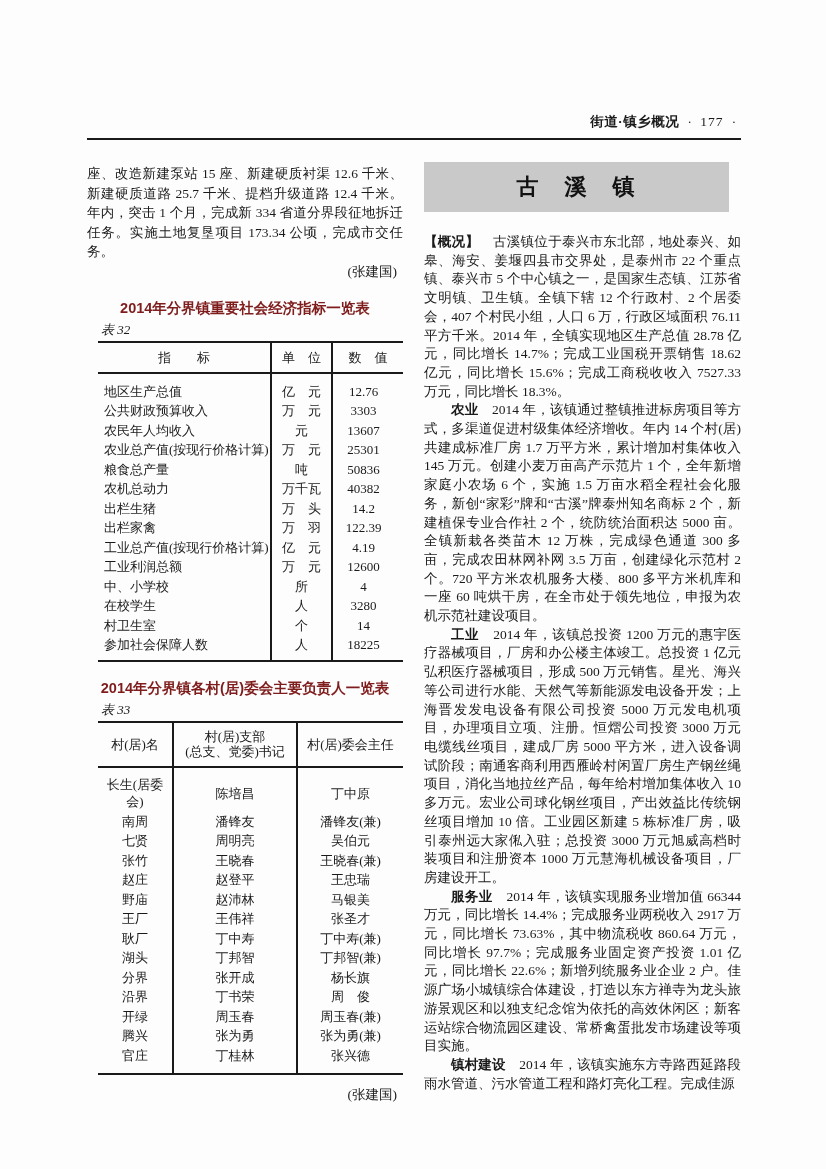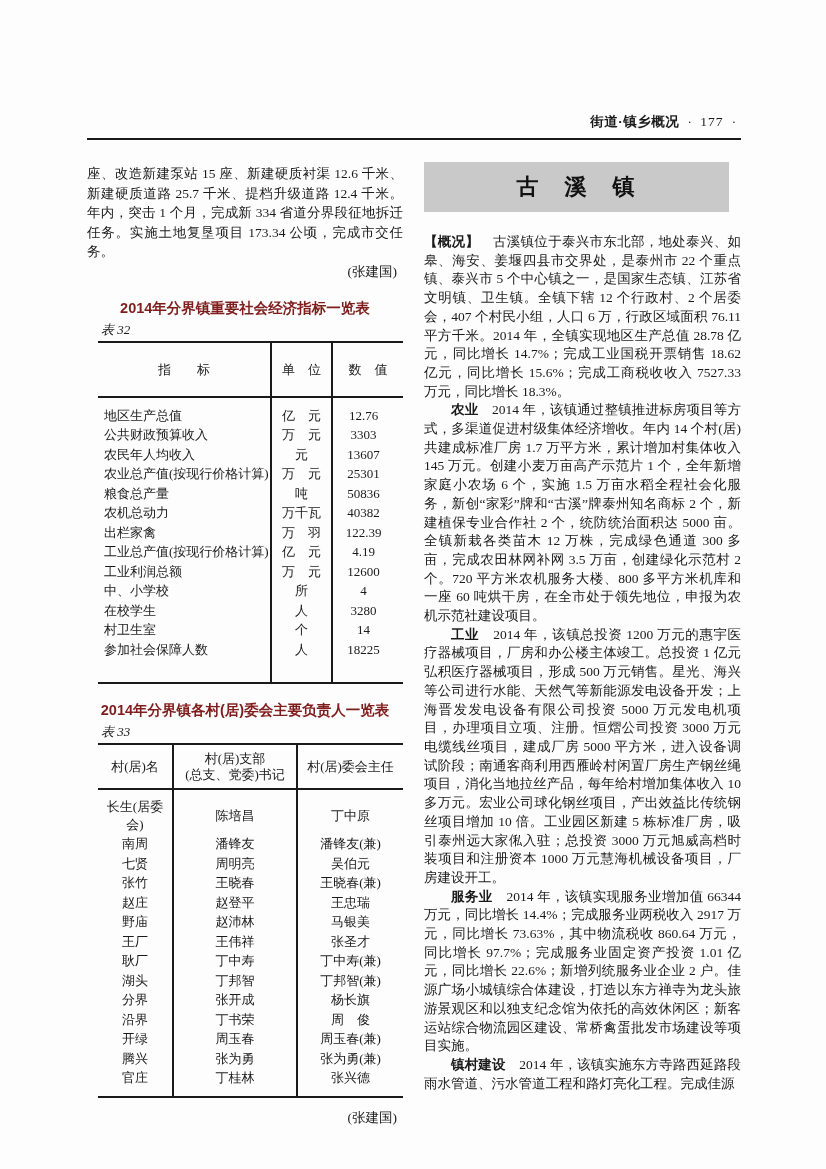--- a/index.html
+++ b/index.html
@@ -43,24 +43,24 @@
   .tbl-label{margin:4px 0 3px 14px;font-size:13px;font-style:italic;line-height:16px;}
   table.dtable{
     margin-left:11px;width:305px;table-layout:fixed;
     border-collapse:collapse;
     border-top:2.5px solid #1a1a1a;border-bottom:2.5px solid #1a1a1a;
     font-size:13px;color:#1a1a1a;
   }
   .dtable th{font-weight:normal;border-bottom:2px solid #1a1a1a;text-align:center;}
   .dtable .vline{border-right:2px solid #1a1a1a;}
   
-  .t32 th{padding:18px 0;line-height:17px;}
+  .t32 th{padding:6px 0;line-height:17px;}
   .t32 td{line-height:17.5px;}
   .t32 tbody tr:first-child td{padding-top:9px;}
-  .t32 tbody tr:last-child td{padding-bottom:24px;}
+  .t32 tbody tr:last-child td{padding-bottom:6px;}
   .t32 td.c1{text-align:left;padding-left:6px;}
   .t32 td.c2{text-align:center;}
   .t32 td.c3{text-align:center;padding-right:10px;}
   
   .t33 th{padding:6px 0;line-height:15.5px;}
   .t33 td{line-height:17.5px;text-align:center;}
   .t33 tbody tr:first-child td{padding-top:8px;}
   .t33 tbody tr:last-child td{padding-bottom:9px;}
 
   
@@ -131,20 +131,25 @@
         </tr>
           <tr>
           <td class="c1 vline">粮食总产量</td>
           <td class="c2 vline">吨</td>
           <td class="c3">50836</td>
         </tr>
           <tr>
           <td class="c1 vline">农机总动力</td>
           <td class="c2 vline">万千瓦</td>
           <td class="c3">40382</td>
+        </tr>
+          <tr>
+          <td class="c1 vline">出栏生猪</td>
+          <td class="c2 vline">万　头</td>
+          <td class="c3">14.2</td>
         </tr>
           <tr>
           <td class="c1 vline">出栏家禽</td>
           <td class="c2 vline">万　羽</td>
           <td class="c3">122.39</td>
         </tr>
           <tr>
           <td class="c1 vline">工业总产值(按现行价格计算)</td>
           <td class="c2 vline">亿　元</td>
           <td class="c3">4.19</td>

